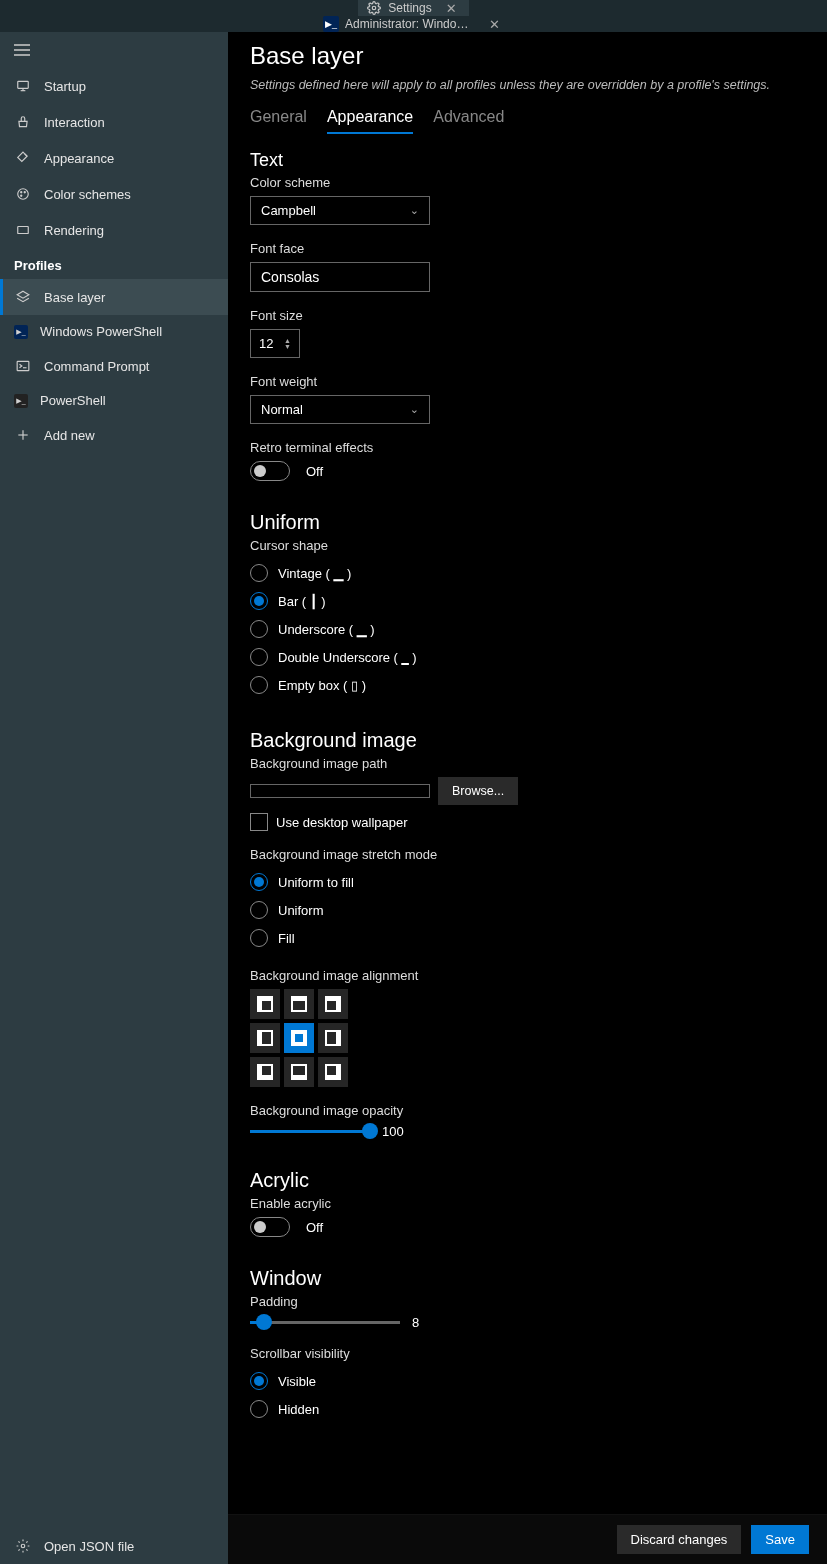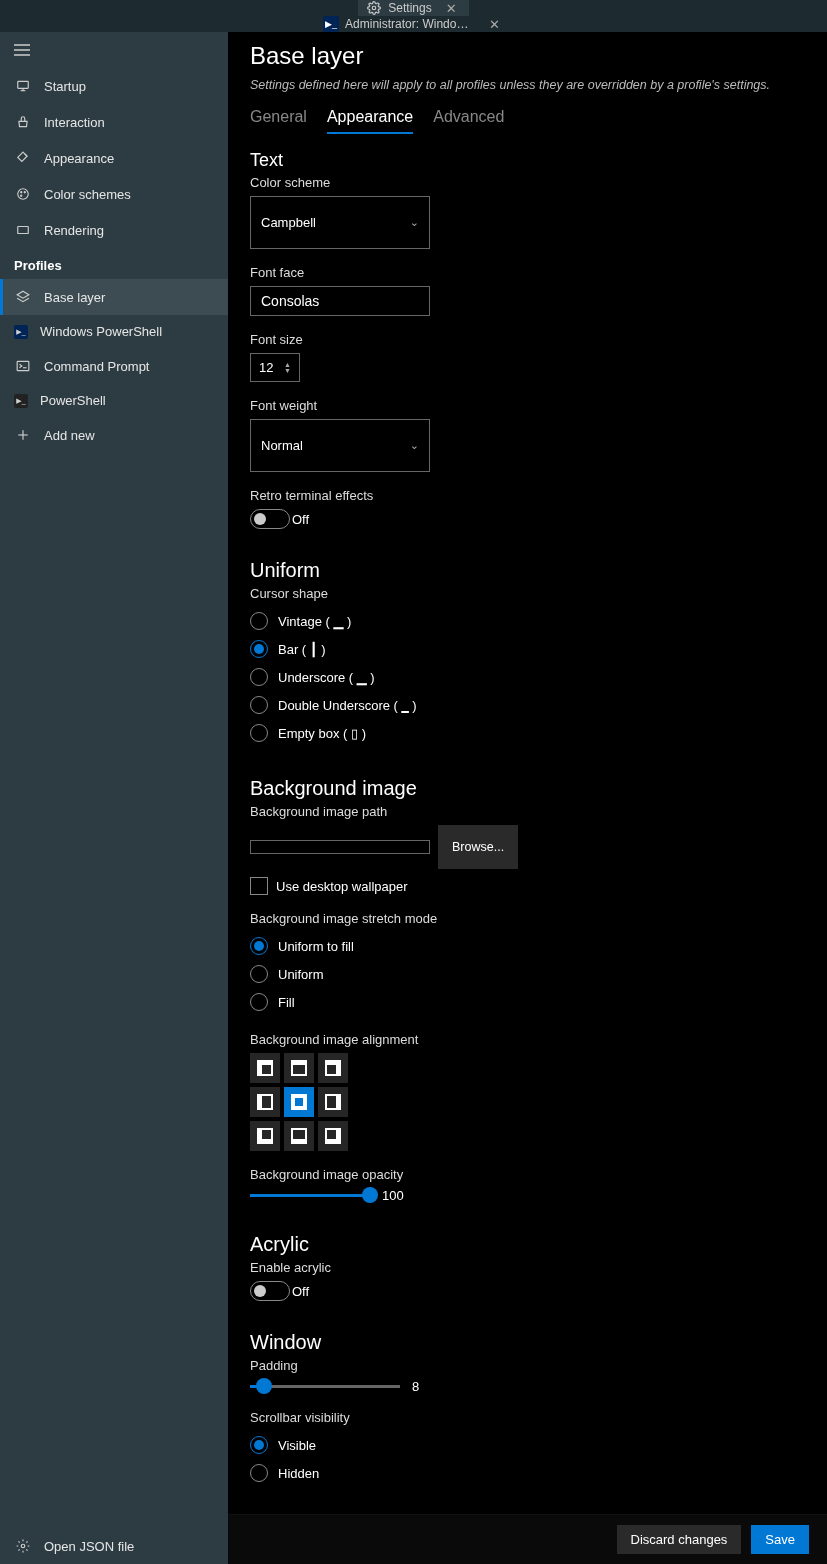--- a/index.html
+++ b/index.html
@@ -75,21 +75,21 @@
 .subtab { color: #888; font-size: 16px; padding-bottom: 6px; cursor: pointer;}
 .subtab.active { color: #fff; border-bottom: 2px solid #0078d4;}
 .sect-title { font-size: 18px; font-weight: 400; margin-top: 6px; margin-bottom: 4px;}
 .sect-title.big { font-size: 20px; margin-top: 30px;}
 .field-label { font-size: 13px; color: #ddd; margin-top: 16px; margin-bottom: 6px;}
 .field-label.first { margin-top: 2px;}
 .dropdown {
   width: 180px;
   border: 1px solid #666;
   background: transparent;
-  padding: 18px 10px;
+  padding: 6px 10px;
   color: #fff;
   display: flex;
   justify-content: space-between;
   align-items: center;
   font-size: 13px;
 }
 .textbox {
   width: 180px;
   border: 1px solid #666;
   background: transparent;
@@ -101,41 +101,41 @@
   width: 50px;
   border: 1px solid #666;
   background: transparent;
   padding: 6px 8px;
   color: #fff;
   display: flex;
   justify-content: space-between;
   align-items: center;
 }
 .spinner-arrows { display:flex; flex-direction:column; font-size:7px; line-height:6px; color:#aaa;}
-.toggle-row { display: flex; align-items: center; gap: 2px; margin-top: 6px;}
+.toggle-row { display: flex; align-items: center; gap: 16px; margin-top: 6px;}
 .toggle {
   width: 40px; height: 20px; border: 1px solid #888; border-radius: 10px;
   position: relative; background: #000;
 }
 .toggle-knob {
   width: 12px; height: 12px; background: #ccc; border-radius: 50%;
   position: absolute; left: 3px; top: 3px;
 }
 .radio-group { margin-top: 4px;}
 .radio-row { display: flex; align-items: center; gap: 10px; padding: 5px 0;}
 .radio {
   width: 18px; height: 18px; border: 1.5px solid #888; border-radius: 50%;
   display: flex; align-items: center; justify-content: center;
 }
 .radio.checked { border-color: #0078d4;}
 .radio.checked::after {
   content: ""; width: 10px; height: 10px; background: #0078d4; border-radius: 50%;
 }
 .input-row { display:flex; gap: 8px; align-items:center;}
-.browse-btn { background: #2a2a2a; border:none; color:#fff; padding:15px 14px; font-size:12.5px;text-align:center;}
+.browse-btn { background: #2a2a2a; border:none; color:#fff; padding:7px 14px; font-size:12.5px;text-align:center;}
 .chk-row { display:flex; align-items:center; gap: 8px; margin-top:8px;}
 .checkbox { width:18px; height:18px; border:1.5px solid #888;}
 .align-grid { display:grid; grid-template-columns: repeat(3, 30px); gap:4px; margin-top:4px;}
 .align-cell {
   width:30px; height:30px; background:#262626; display:flex; align-items:center; justify-content:center;
   cursor:pointer;
 }
 .align-cell.selected { background:#0078d4;}
 .align-ico { width:16px; height:16px; border:2px solid #fff; position:relative; box-sizing:border-box;}
 .slider-row { display:flex; align-items:center; gap:12px; margin-top:6px;}

